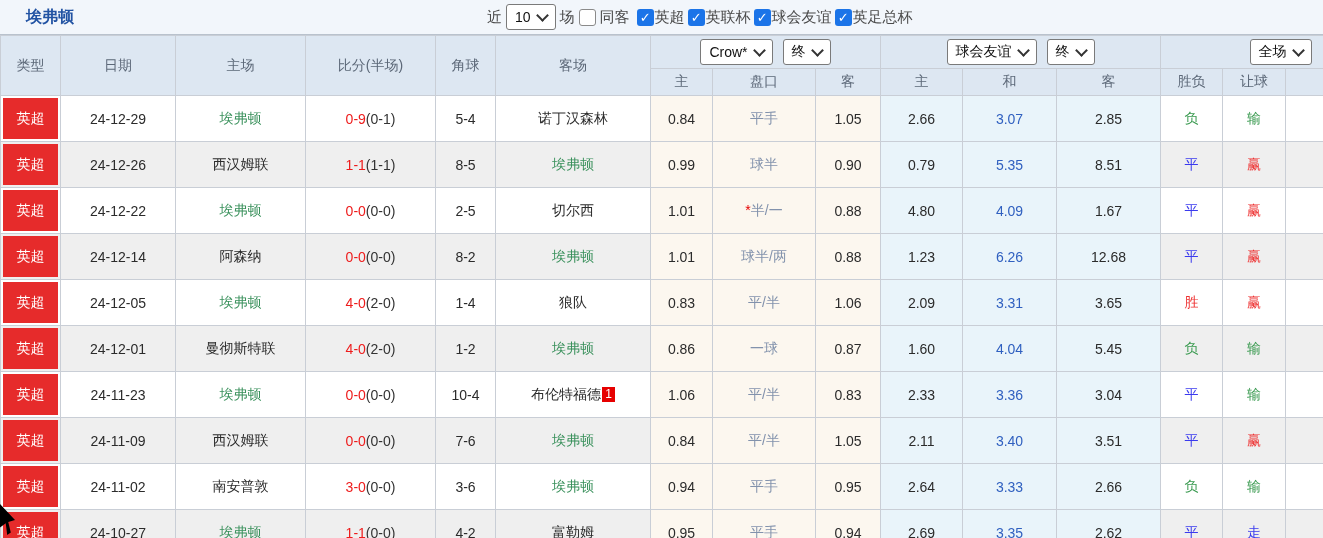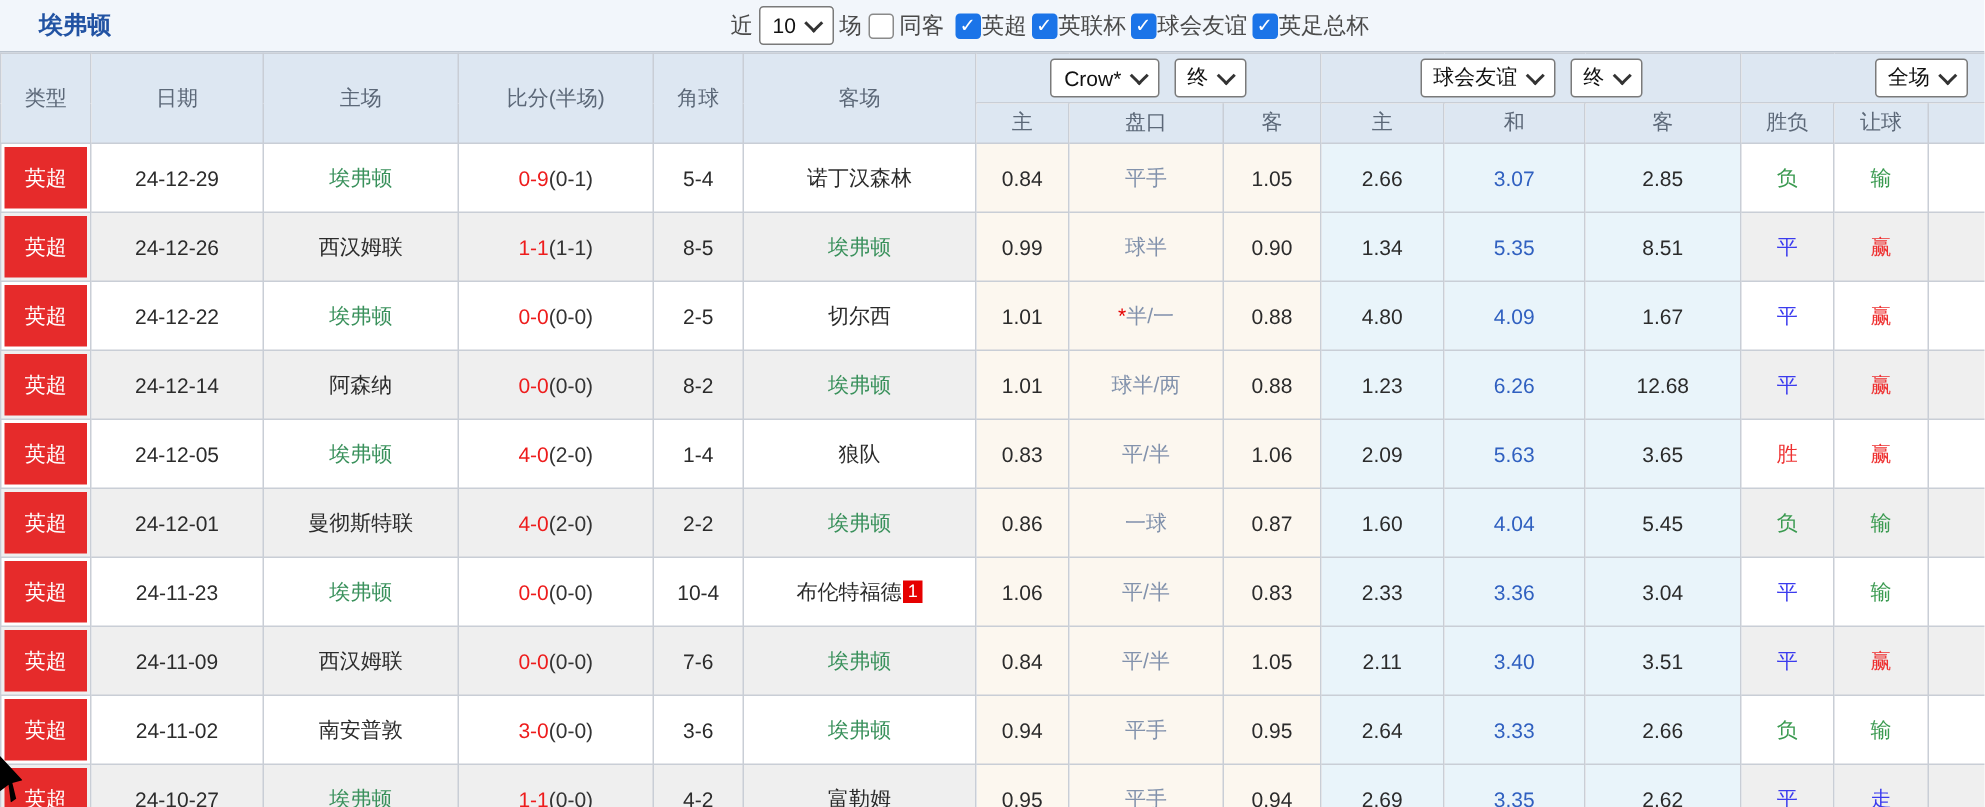--- a/index.html
+++ b/index.html
@@ -213,21 +213,21 @@
     </td>
     <td>8-5</td>
     <td>
       <span class="self">埃弗顿</span>
     </td>
     <td class="cream">0.99</td>
     <td class="cream">
       <span class="star"></span><span class="hcap">球半</span>
     </td>
     <td class="cream">0.90</td>
-    <td class="blue">1.34</td>
+    <td class="blue">0.79</td>
     <td class="blue mid">5.35</td>
     <td class="blue">8.51</td>
     <td>
       <span class="bluetxt">平</span>
     </td>
     <td>
       <span class="red">赢</span>
     </td>
     <td>
       
@@ -316,21 +316,21 @@
     <td>1-4</td>
     <td>
       <span>狼队</span>
     </td>
     <td class="cream">0.83</td>
     <td class="cream">
       <span class="star"></span><span class="hcap">平/半</span>
     </td>
     <td class="cream">1.06</td>
     <td class="blue">2.09</td>
-    <td class="blue mid">5.63</td>
+    <td class="blue mid">3.31</td>
     <td class="blue">3.65</td>
     <td>
       <span class="red">胜</span>
     </td>
     <td>
       <span class="red">赢</span>
     </td>
     <td>
       
     </td>
@@ -340,21 +340,21 @@
     <td class="typecell">
       <div class="badge">英超</div>
     </td>
     <td>24-12-01</td>
     <td>
       <span>曼彻斯特联</span>
     </td>
     <td>
       <span class="score-main">4-0</span><span class="score-half">(2-0)</span>
     </td>
-    <td>2-2</td>
+    <td>1-2</td>
     <td>
       <span class="self">埃弗顿</span>
     </td>
     <td class="cream">0.86</td>
     <td class="cream">
       <span class="star"></span><span class="hcap">一球</span>
     </td>
     <td class="cream">0.87</td>
     <td class="blue">1.60</td>
     <td class="blue mid">4.04</td>

